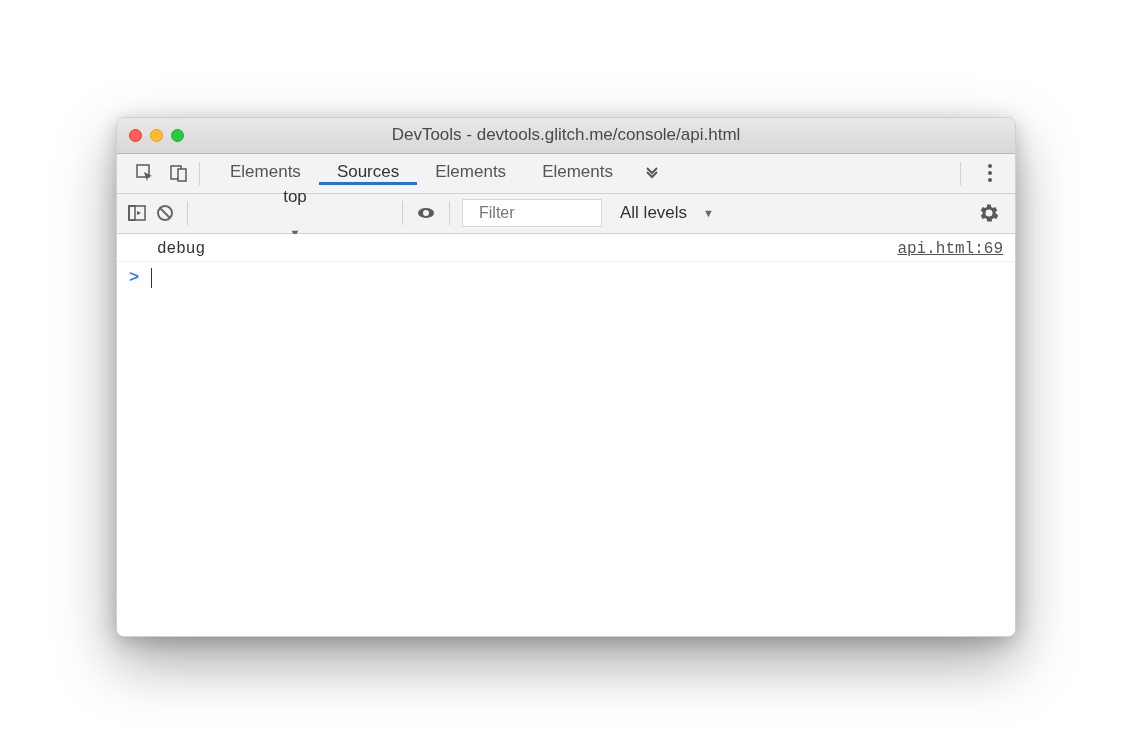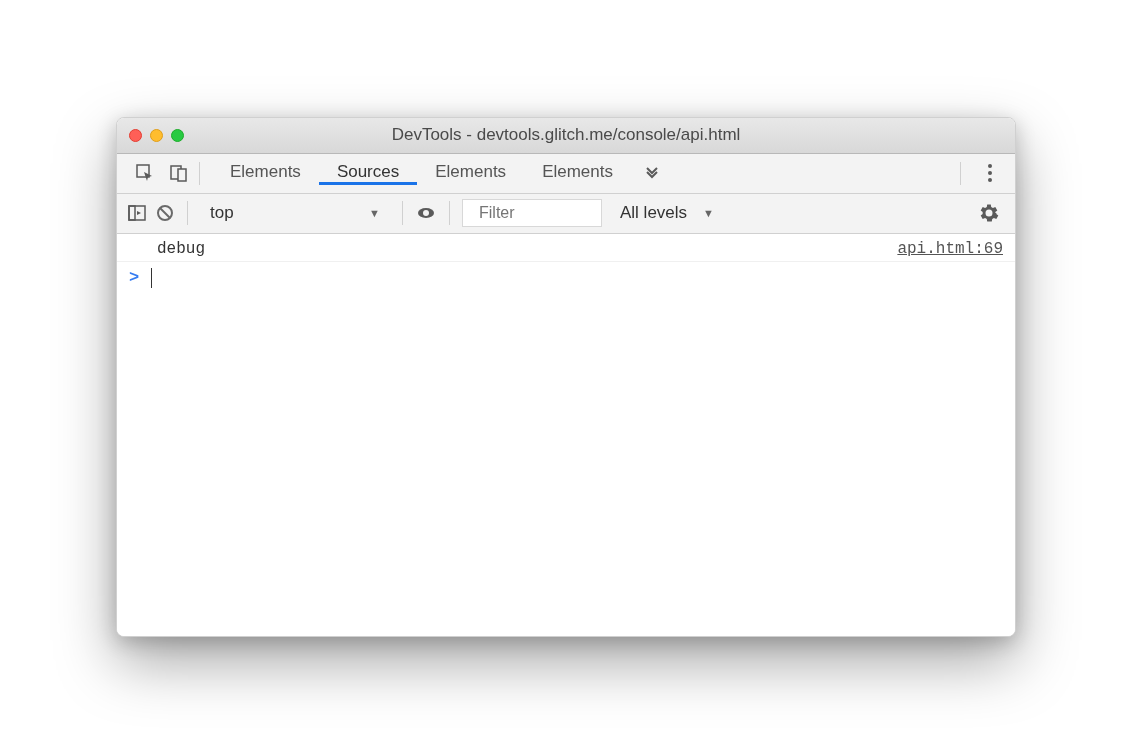--- a/index.html
+++ b/index.html
@@ -147,20 +147,21 @@
     .context-selector {
       display: flex;
       align-items: center;
       gap: 20px;
       font-size: 17px;
       color: #333;
       padding: 4px 10px;
       cursor: pointer;
       min-width: 190px;
       justify-content: space-between;
+      flex-direction: column;
     }
     
     .filter-input {
       border: 1px solid #d8d8d8;
       background: #fff;
       padding: 4px 16px;
       font-size: 16px;
       color: #888;
       width: 140px;
       height: 28px;

